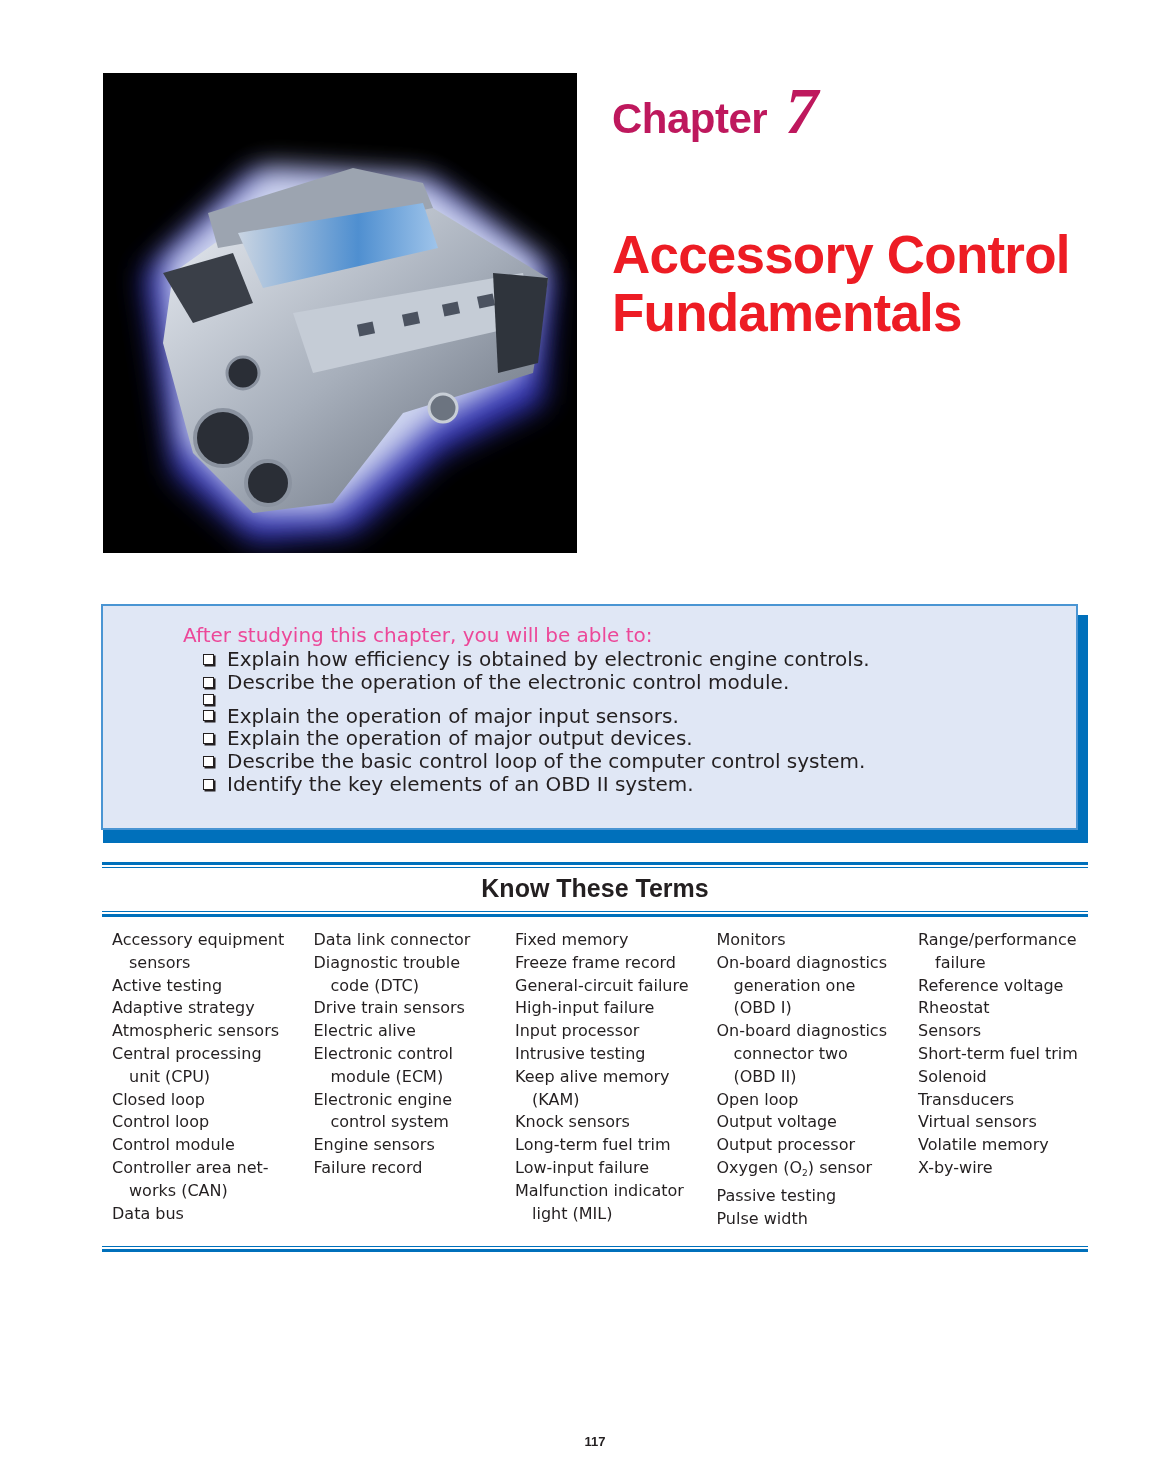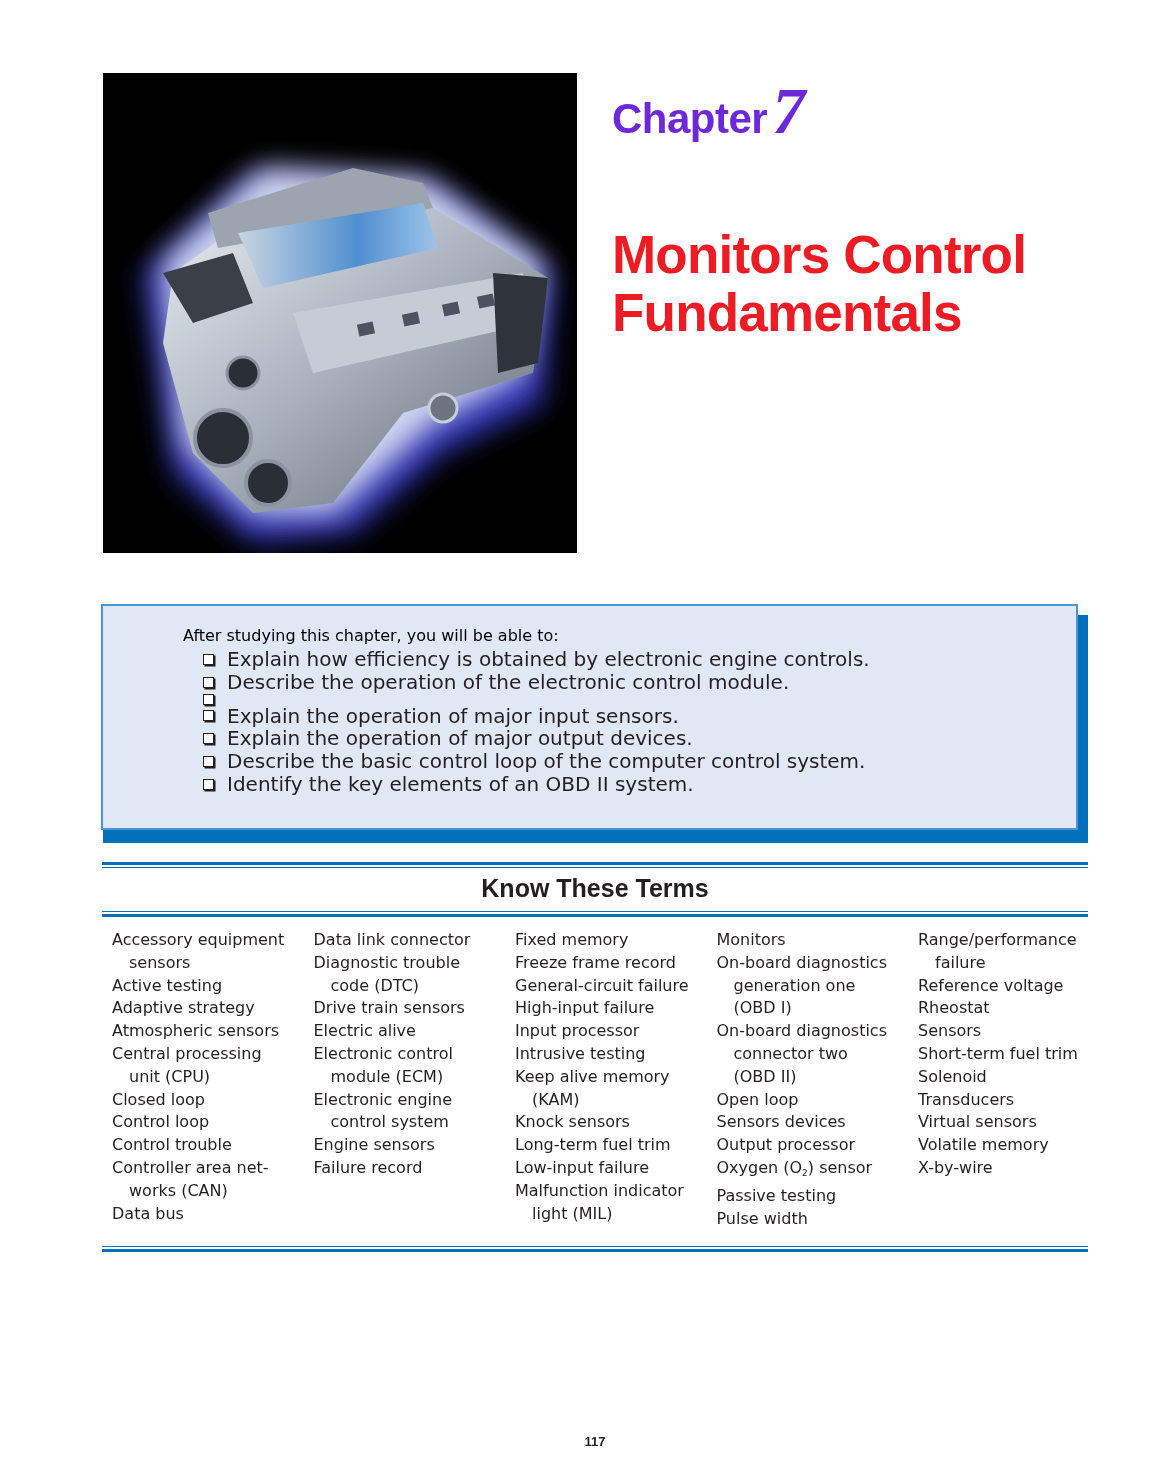--- a/index.html
+++ b/index.html
@@ -9,22 +9,22 @@
     
     .photo {
       position: absolute; left: 103px; top: 73px; width: 474px; height: 480px;
       background: #000; overflow: hidden;
     }
     .photo svg { display: block; width: 100%; height: 100%; }
 
     
     .chapter-label {
       position: absolute; left: 612px; top: 78px;
-      color: #6d28d9; font-family: "Liberation Sans", sans-serif; font-weight: bold;
-      display: flex; align-items: baseline; gap: 5px;
+      color: #be185d; font-family: "Liberation Sans", sans-serif; font-weight: bold;
+      display: flex; align-items: baseline; gap: 18px;
     }
     .chapter-word { font-size: 42px; letter-spacing: -0.5px; }
     .chapter-num { font-family: "Liberation Serif", serif; font-style: italic; font-weight: bold; font-size: 66px; line-height: 1; }
 
     .chapter-title {
       position: absolute; left: 612px; top: 226px; width: 520px;
       color: #ed1c24; font-family: "Liberation Sans", sans-serif; font-weight: bold;
       font-size: 53px; line-height: 58px; letter-spacing: -0.8px;
     }
     .chapter-title span { display: block; }
@@ -33,21 +33,21 @@
     .obj-shadow {
       position: absolute; left: 103px; top: 615px; width: 985px; height: 228px;
       background: #0070bb;
     }
     .obj-box {
       position: absolute; left: 101px; top: 604px; width: 977px; height: 226px;
       background: #e0e7f5; border: 2px solid #4a95d3;
     }
     .obj-intro {
       position: absolute; left: 183px; top: 624px;
-      font-size: 16px; line-height: 23px; color: #000000;
+      font-size: 20px; line-height: 23px; color: #ec4899;
     }
     .obj-list { position: absolute; left: 203px; top: 648px; list-style: none; }
     .obj-item { display: flex; align-items: center; font-size: 20px; line-height: 22.8px; color: #231f20; }
     .checkbox {
       width: 11px; height: 11px; border: 1.3px solid #231f20; margin-right: 13px;
       box-shadow: 1.5px 1.5px 0 #231f20; background: #fff; flex: none;
     }
 
     
     .rule { position: absolute; left: 102px; width: 986px; }
@@ -122,21 +122,21 @@
     <path d="M390 200 L445 205 L435 290 L395 300 Z" fill="#2f343c"></path>
     <circle cx="340" cy="335" r="14" fill="#6c7480" stroke="#c8ced6" stroke-width="3"></circle>
   </svg>
 </div>
 
 <div class="chapter-label">
   <span class="chapter-word">Chapter</span>
   <span class="chapter-num">7</span>
 </div>
 <h1 class="chapter-title">
-  <span>Monitors Control</span>
+  <span>Accessory Control</span>
   <span>Fundamentals</span>
 </h1>
 
 <div class="obj-shadow"></div>
 <div class="obj-box"></div>
 <div class="obj-intro">After studying this chapter, you will be able to:</div>
 <ul class="obj-list">
   <li class="obj-item">
       <span class="checkbox"></span>
       <span>Explain how efficiency is obtained by electronic engine controls.</span>
@@ -180,21 +180,21 @@
 
 <div class="terms-grid" id="terms-grid">
     <div class="terms-col">
       <div class="term"><span>Accessory equipment</span><span class="cont">sensors</span></div>
       <div class="term"><span>Active testing</span></div>
       <div class="term"><span>Adaptive strategy</span></div>
       <div class="term"><span>Atmospheric sensors</span></div>
       <div class="term"><span>Central processing</span><span class="cont">unit (CPU)</span></div>
       <div class="term"><span>Closed loop</span></div>
       <div class="term"><span>Control loop</span></div>
-      <div class="term"><span>Control trouble</span></div>
+      <div class="term"><span>Control module</span></div>
       <div class="term"><span>Controller area net-</span><span class="cont">works (CAN)</span></div>
       <div class="term"><span>Data bus</span></div>
     </div>
     <div class="terms-col">
       <div class="term"><span>Data link connector</span></div>
       <div class="term"><span>Diagnostic trouble</span><span class="cont">code (DTC)</span></div>
       <div class="term"><span>Drive train sensors</span></div>
       <div class="term"><span>Electric alive</span></div>
       <div class="term"><span>Electronic control</span><span class="cont">module (ECM)</span></div>
       <div class="term"><span>Electronic engine</span><span class="cont">control system</span></div>
@@ -212,21 +212,21 @@
       <div class="term"><span>Knock sensors</span></div>
       <div class="term"><span>Long-term fuel trim</span></div>
       <div class="term"><span>Low-input failure</span></div>
       <div class="term"><span>Malfunction indicator</span><span class="cont">light (MIL)</span></div>
     </div>
     <div class="terms-col">
       <div class="term"><span>Monitors</span></div>
       <div class="term"><span>On-board diagnostics</span><span class="cont">generation one</span><span class="cont">(OBD I)</span></div>
       <div class="term"><span>On-board diagnostics</span><span class="cont">connector two</span><span class="cont">(OBD II)</span></div>
       <div class="term"><span>Open loop</span></div>
-      <div class="term"><span>Sensors devices</span></div>
+      <div class="term"><span>Output voltage</span></div>
       <div class="term"><span>Output processor</span></div>
       <div class="term"><span>Oxygen (O</span><sub>2</sub><span>) sensor</span></div>
       <div class="term"><span>Passive testing</span></div>
       <div class="term"><span>Pulse width</span></div>
     </div>
     <div class="terms-col">
       <div class="term"><span>Range/performance</span><span class="cont">failure</span></div>
       <div class="term"><span>Reference voltage</span></div>
       <div class="term"><span>Rheostat</span></div>
       <div class="term"><span>Sensors</span></div>

